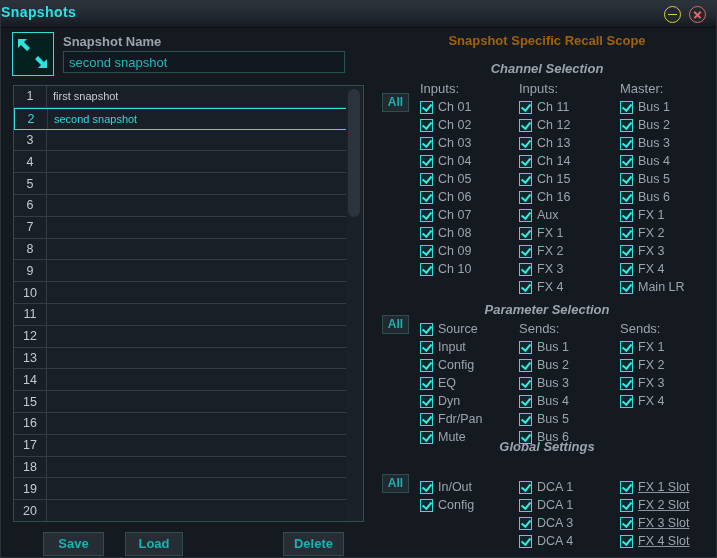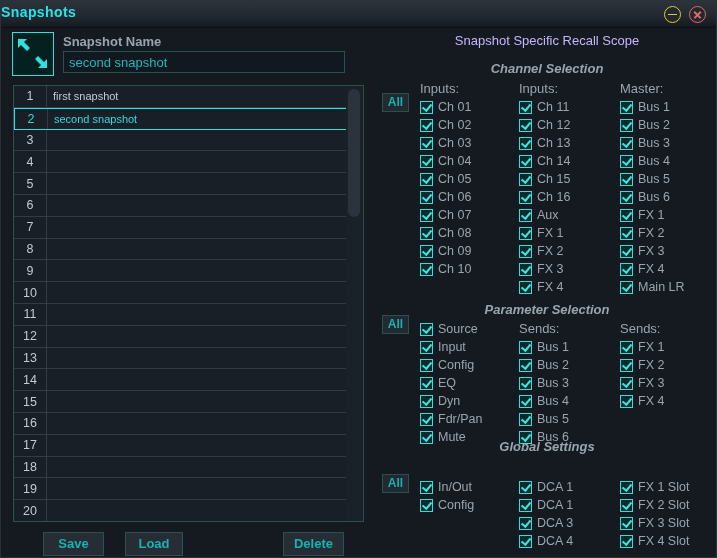--- a/index.html
+++ b/index.html
@@ -196,22 +196,22 @@
   .btn-load   { left: 124px; top: 531px; width: 58px; }
   .btn-delete { left: 282px; top: 531px; width: 61px; }
 
   
   .panel-title {
     position: absolute;
     left: 375px; top: 32px;
     width: 342px;
     text-align: center;
     font-size: 13px;
-    font-weight: normal;
-    color: #c4b5fd;
+    font-weight: bold;
+    color: #a16207;
   }
   .section-title {
     position: absolute;
     width: 342px;
     left: 375px;
     text-align: center;
     font-size: 13px;
     font-weight: bold;
     font-style: italic;
     color: #9aa4ad;
@@ -284,21 +284,21 @@
   .ch-c1 { left: 419px; top: 79px; }
   .ch-c2 { left: 518px; top: 79px; }
   .ch-c3 { left: 619px; top: 79px; }
   
   .pa-c1 { left: 419px; top: 319px; }
   .pa-c2 { left: 518px; top: 319px; }
   .pa-c3 { left: 619px; top: 319px; }
   
   .gl-c1 { left: 419px; top: 477px; }
   .gl-c2 { left: 518px; top: 477px; }
-  .gl-c3 { left: 619px; top: 477px; }
+  .gl-c3 { left: 619px; top: 477px; text-decoration: underline; }
 </style>
 </head>
 <body>
 
 <div id="app">
 
   <div class="titlebar">
     <div class="title-text">Snapshots</div>
     <div class="win-btn win-min"></div>
     <div class="win-btn win-close"></div>

